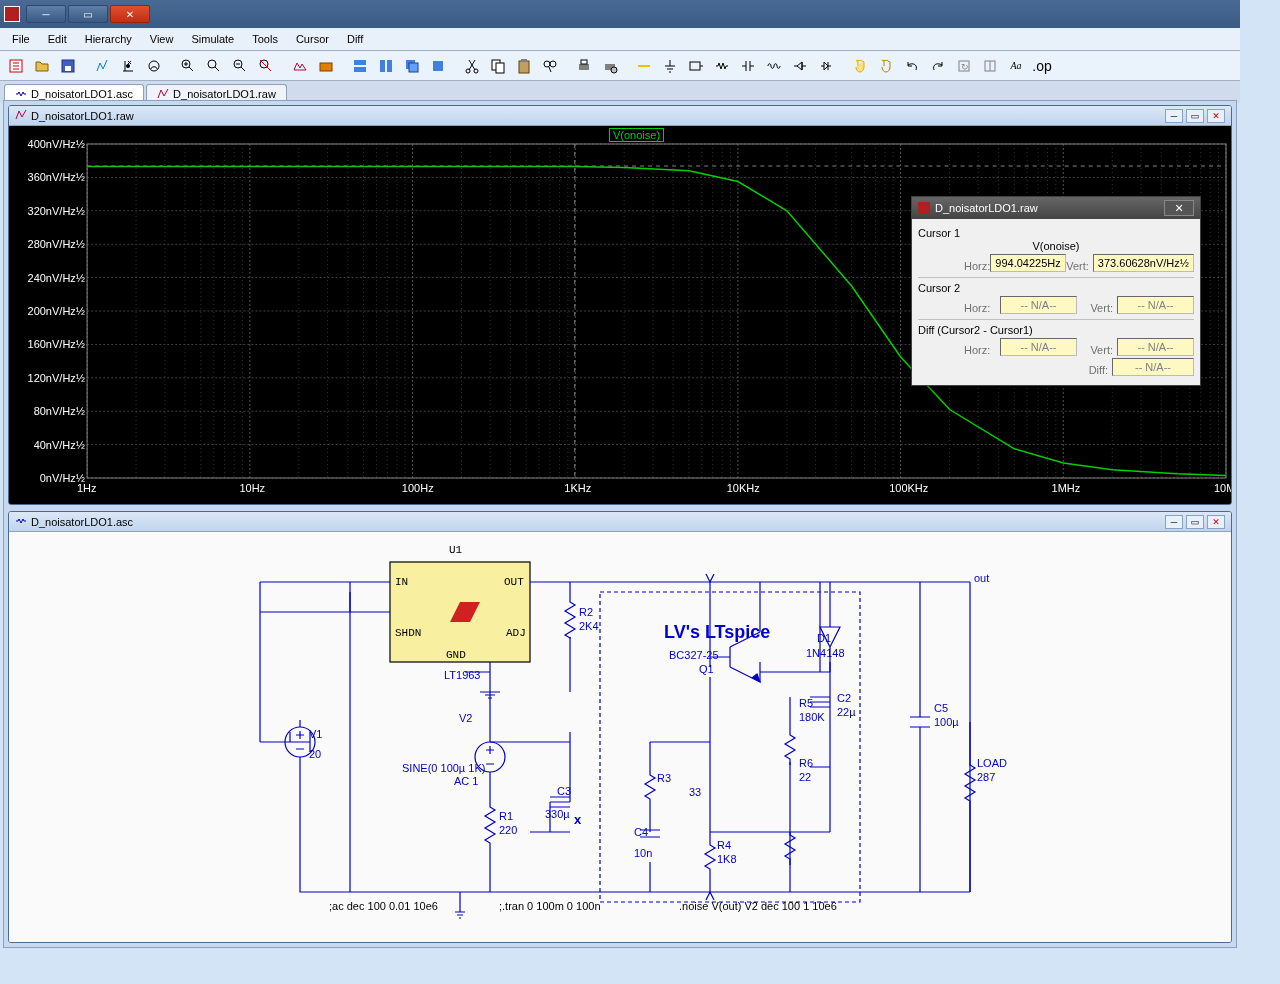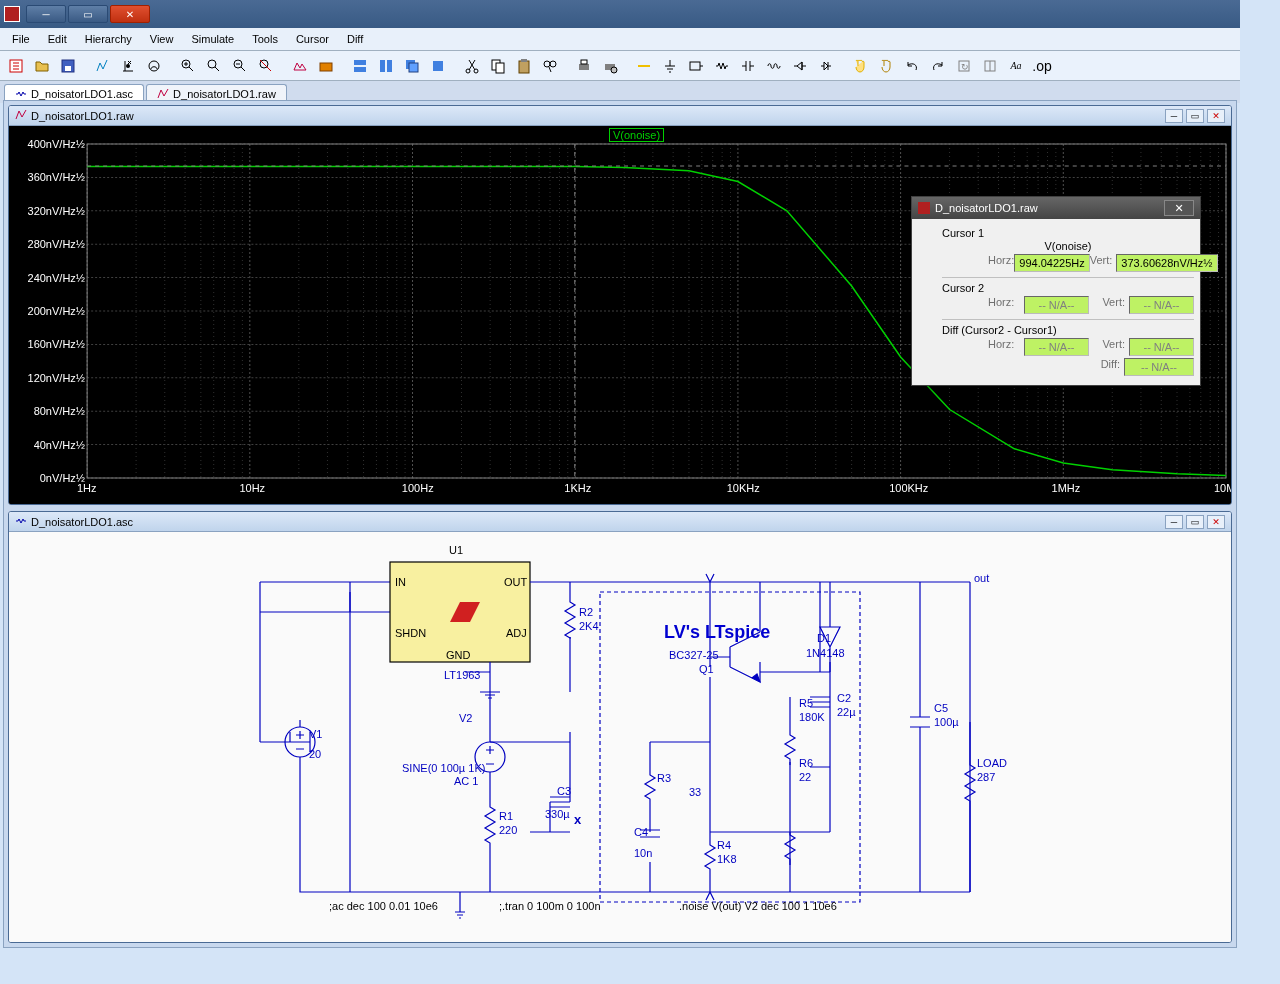--- a/index.html
+++ b/index.html
@@ -148,36 +148,36 @@
   padding: 0 6px;
 }
 .cursor-dlg .dlg-title .dlg-close {
   width: 30px; height: 16px;
   background: #555;
   border: 1px solid #888;
   color: #fff;
   display:flex;align-items:center;justify-content:center;
   cursor:pointer;
 }
-.cursor-body { padding: 4px 6px; margin-left: 24px; }
+.cursor-body { padding: 4px 6px; }
 .cursor-body .section {
   border-bottom: 1px solid #c0c0c0;
   padding: 3px 0;
 }
 .cursor-body .row {
-  display: flex; align-items: flex-start;
+  display: flex; align-items: flex-end;
   margin: 2px 0;
   padding-left: 46px;
 }
 .cursor-body .lbl { width: 36px; color: #707070; }
 .cursor-body .lbl2 { width: 36px; color: #707070; text-align:right; margin-right:4px;}
 .cursor-body .val {
   flex: 1;
   border: 1px inset #bbb;
-  background: #bef264;
+  background: #fef9c3;
   padding: 1px 4px;
   text-align: center;
   color: #000;
   height: 18px;
   line-height:15px;
 }
 .cursor-body .val.dis { color: #808080; }
 .cursor-body .hdr { color: #000; margin: 1px 0; }
 .cursor-body .vonoise { text-align:center; color:#000; }
 .axis-label {
@@ -190,21 +190,21 @@
   position:absolute;
   color:#00d000;
   border:1px solid #00d000;
   padding:0 3px;
   font-size:11px;
   background:#000;
   font-family:Arial;
 }
 .sch-text { position:absolute; font-family:Arial; font-size:11px; color:#0000c0; }
 .sch-text.big { font-size:18px; font-weight:bold; color:#0000d0; }
-.sch-text.black { color:#000; }
+.sch-text.black { color:#000;font-family:Liberation Mono, monospace; }
 .sch-text.spice { color:#000; font-size:11px; }
 </style>
 </head>
 <body>
 
 <div class="titlebar">
   <div class="app-icon"></div>
   <div class="win-controls">
     <div class="win-btn">─</div>
     <div class="win-btn">▭</div>

